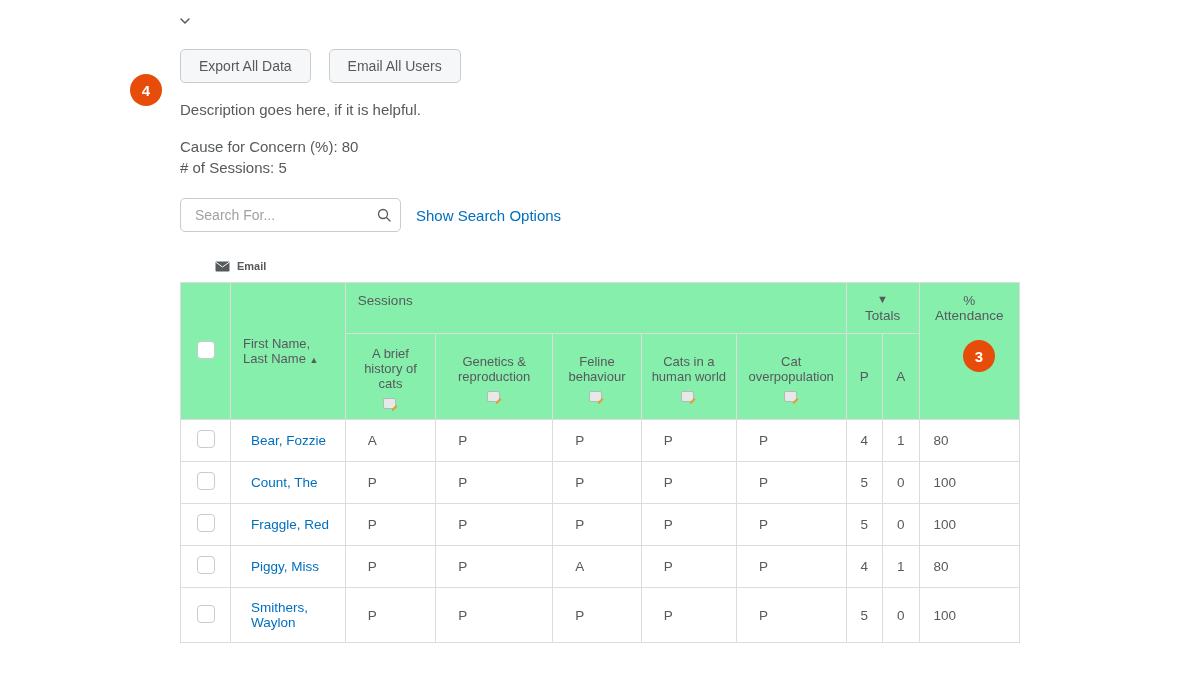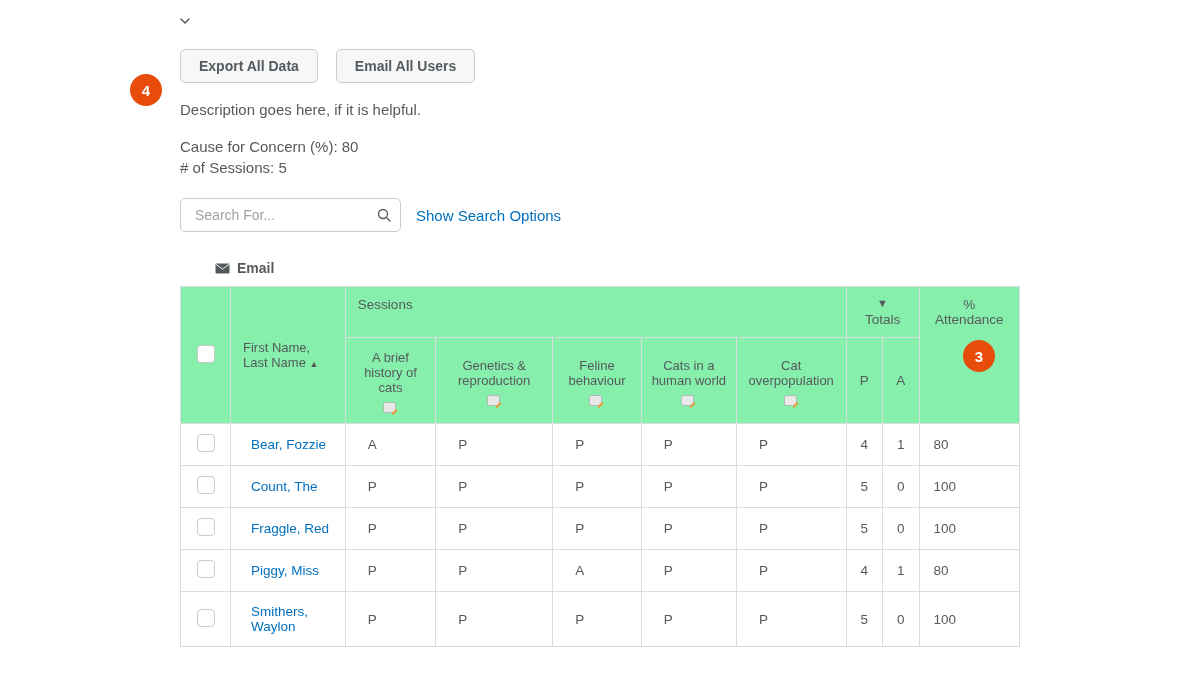--- a/index.html
+++ b/index.html
@@ -40,21 +40,21 @@
       position: relative;
     }
     .btn {
       padding: 8px 18px;
       font-size: 14px;
       border: 1px solid #c8cccd;
       border-radius: 5px;
       background: #f6f7f8;
       color: #565a5c;
       cursor: pointer;
-      font-weight: 700;
+      font-weight: 400;
     }
 
     .annotation-circle {
       position: absolute;
       display: flex;
       align-items: center;
       justify-content: center;
       width: 32px;
       height: 32px;
       border-radius: 50%;
@@ -169,21 +169,21 @@
     .email-row {
       display: flex;
       align-items: center;
       gap: 10px;
       margin-bottom: 10px;
       padding-left: 35px;
     }
     .email-link {
       color: #565a5c;
       font-weight: 600;
-      font-size: 14px;
+      font-size: 11px;
       cursor: pointer;
       display: flex;
       align-items: center;
       gap: 7px;
     }
     .envelope-svg {
       width: 15px;
       height: 11px;
     }
 

